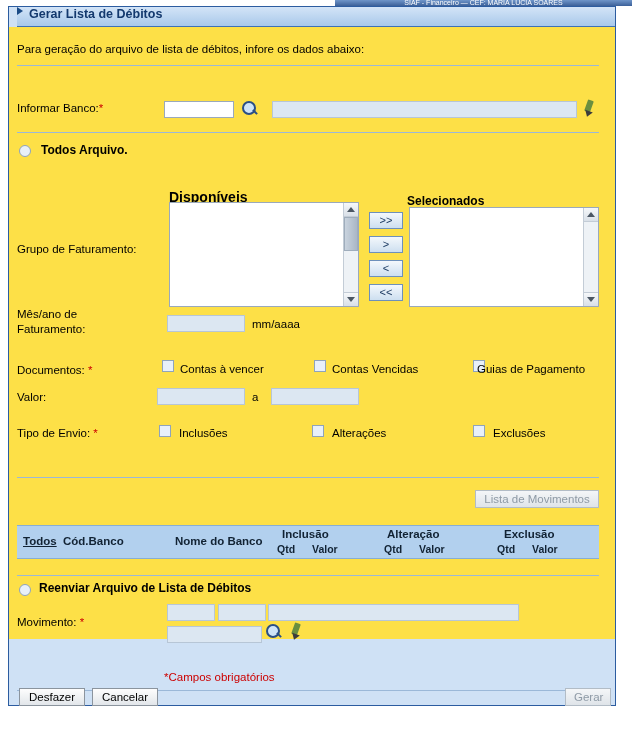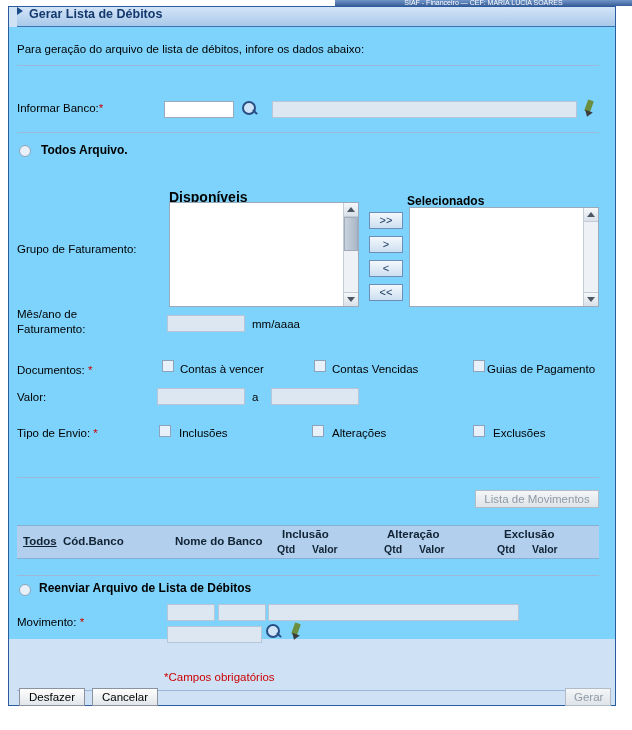--- a/index.html
+++ b/index.html
@@ -68,21 +68,21 @@
   }
   .titlebar .title {
     font-size: 12.5px;
     font-weight: bold;
     color: #13396e;
   }
   .body {
     position: relative;
     padding: 0;
     height: 612px;
-    background: #7dd3fc;
+    background: #fde047;
   }
   .intro {
     position: absolute;
     top: 16px; left: 8px;
     font-size: 11.5px;
     color: #000;
   }
   .hr {
     position: absolute;
     left: 8px;
@@ -347,21 +347,21 @@
 
       <div class="lbl-abs" style="top:337px;left:8px">
         <span>Documentos:</span>
         <span class="req">*</span>
       </div>
       <span class="checkbox" style="position:absolute;top:333px;left:153px"></span>
       <div class="lbl-abs" style="top:336px;left:171px">Contas à vencer</div>
       <span class="checkbox" style="position:absolute;top:333px;left:305px"></span>
       <div class="lbl-abs" style="top:336px;left:323px">Contas Vencidas</div>
       <span class="checkbox" style="position:absolute;top:333px;left:464px"></span>
-      <div class="lbl-abs" style="top:336px;left:478px">Guias de Pagamento</div>
+      <div class="lbl-abs" style="top:336px;left:468px">Guias de Pagamento</div>
 
       <div class="lbl-abs" style="top:364px;left:8px">Valor:</div>
       <input class="tbox readonly" style="position: absolute; top: 361px; left: 148px; width: 88px;" value="">
       <div class="lbl-abs" style="top:364px;left:243px">a</div>
       <input class="tbox readonly" style="position: absolute; top: 361px; left: 262px; width: 88px;" value="">
 
       <div class="lbl-abs" style="top:400px;left:8px">
         <span>Tipo de Envio:</span>
         <span class="req">*</span>
       </div>

